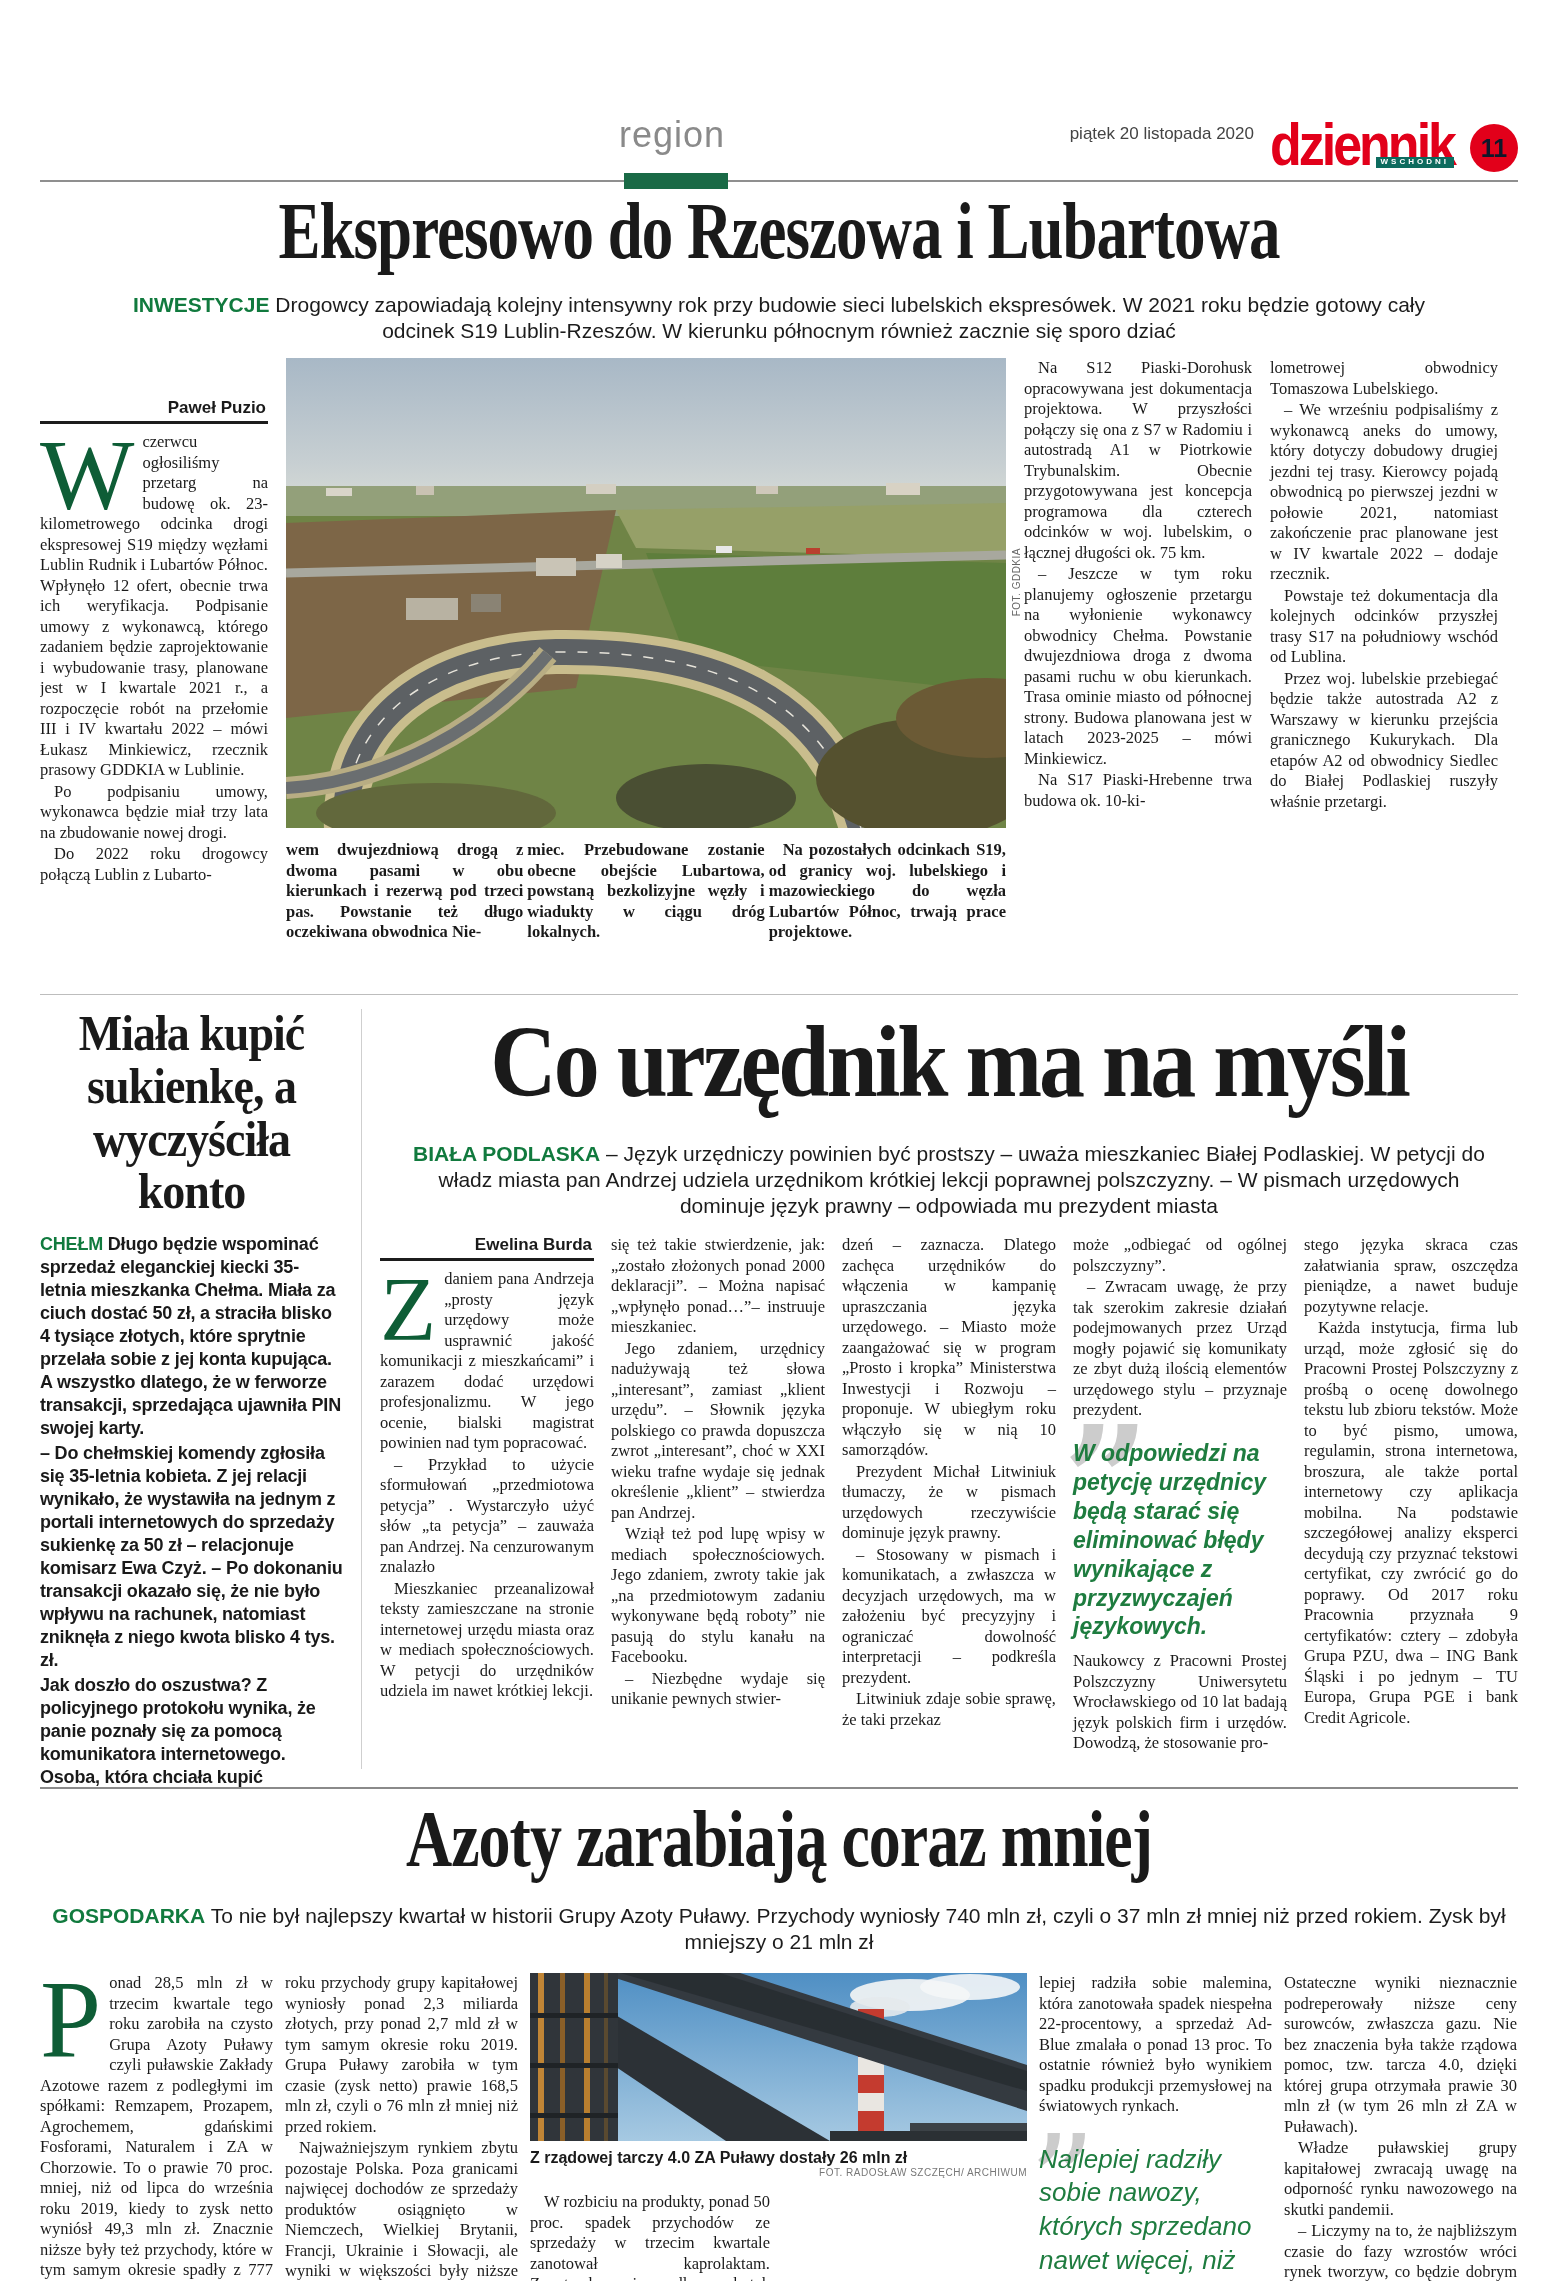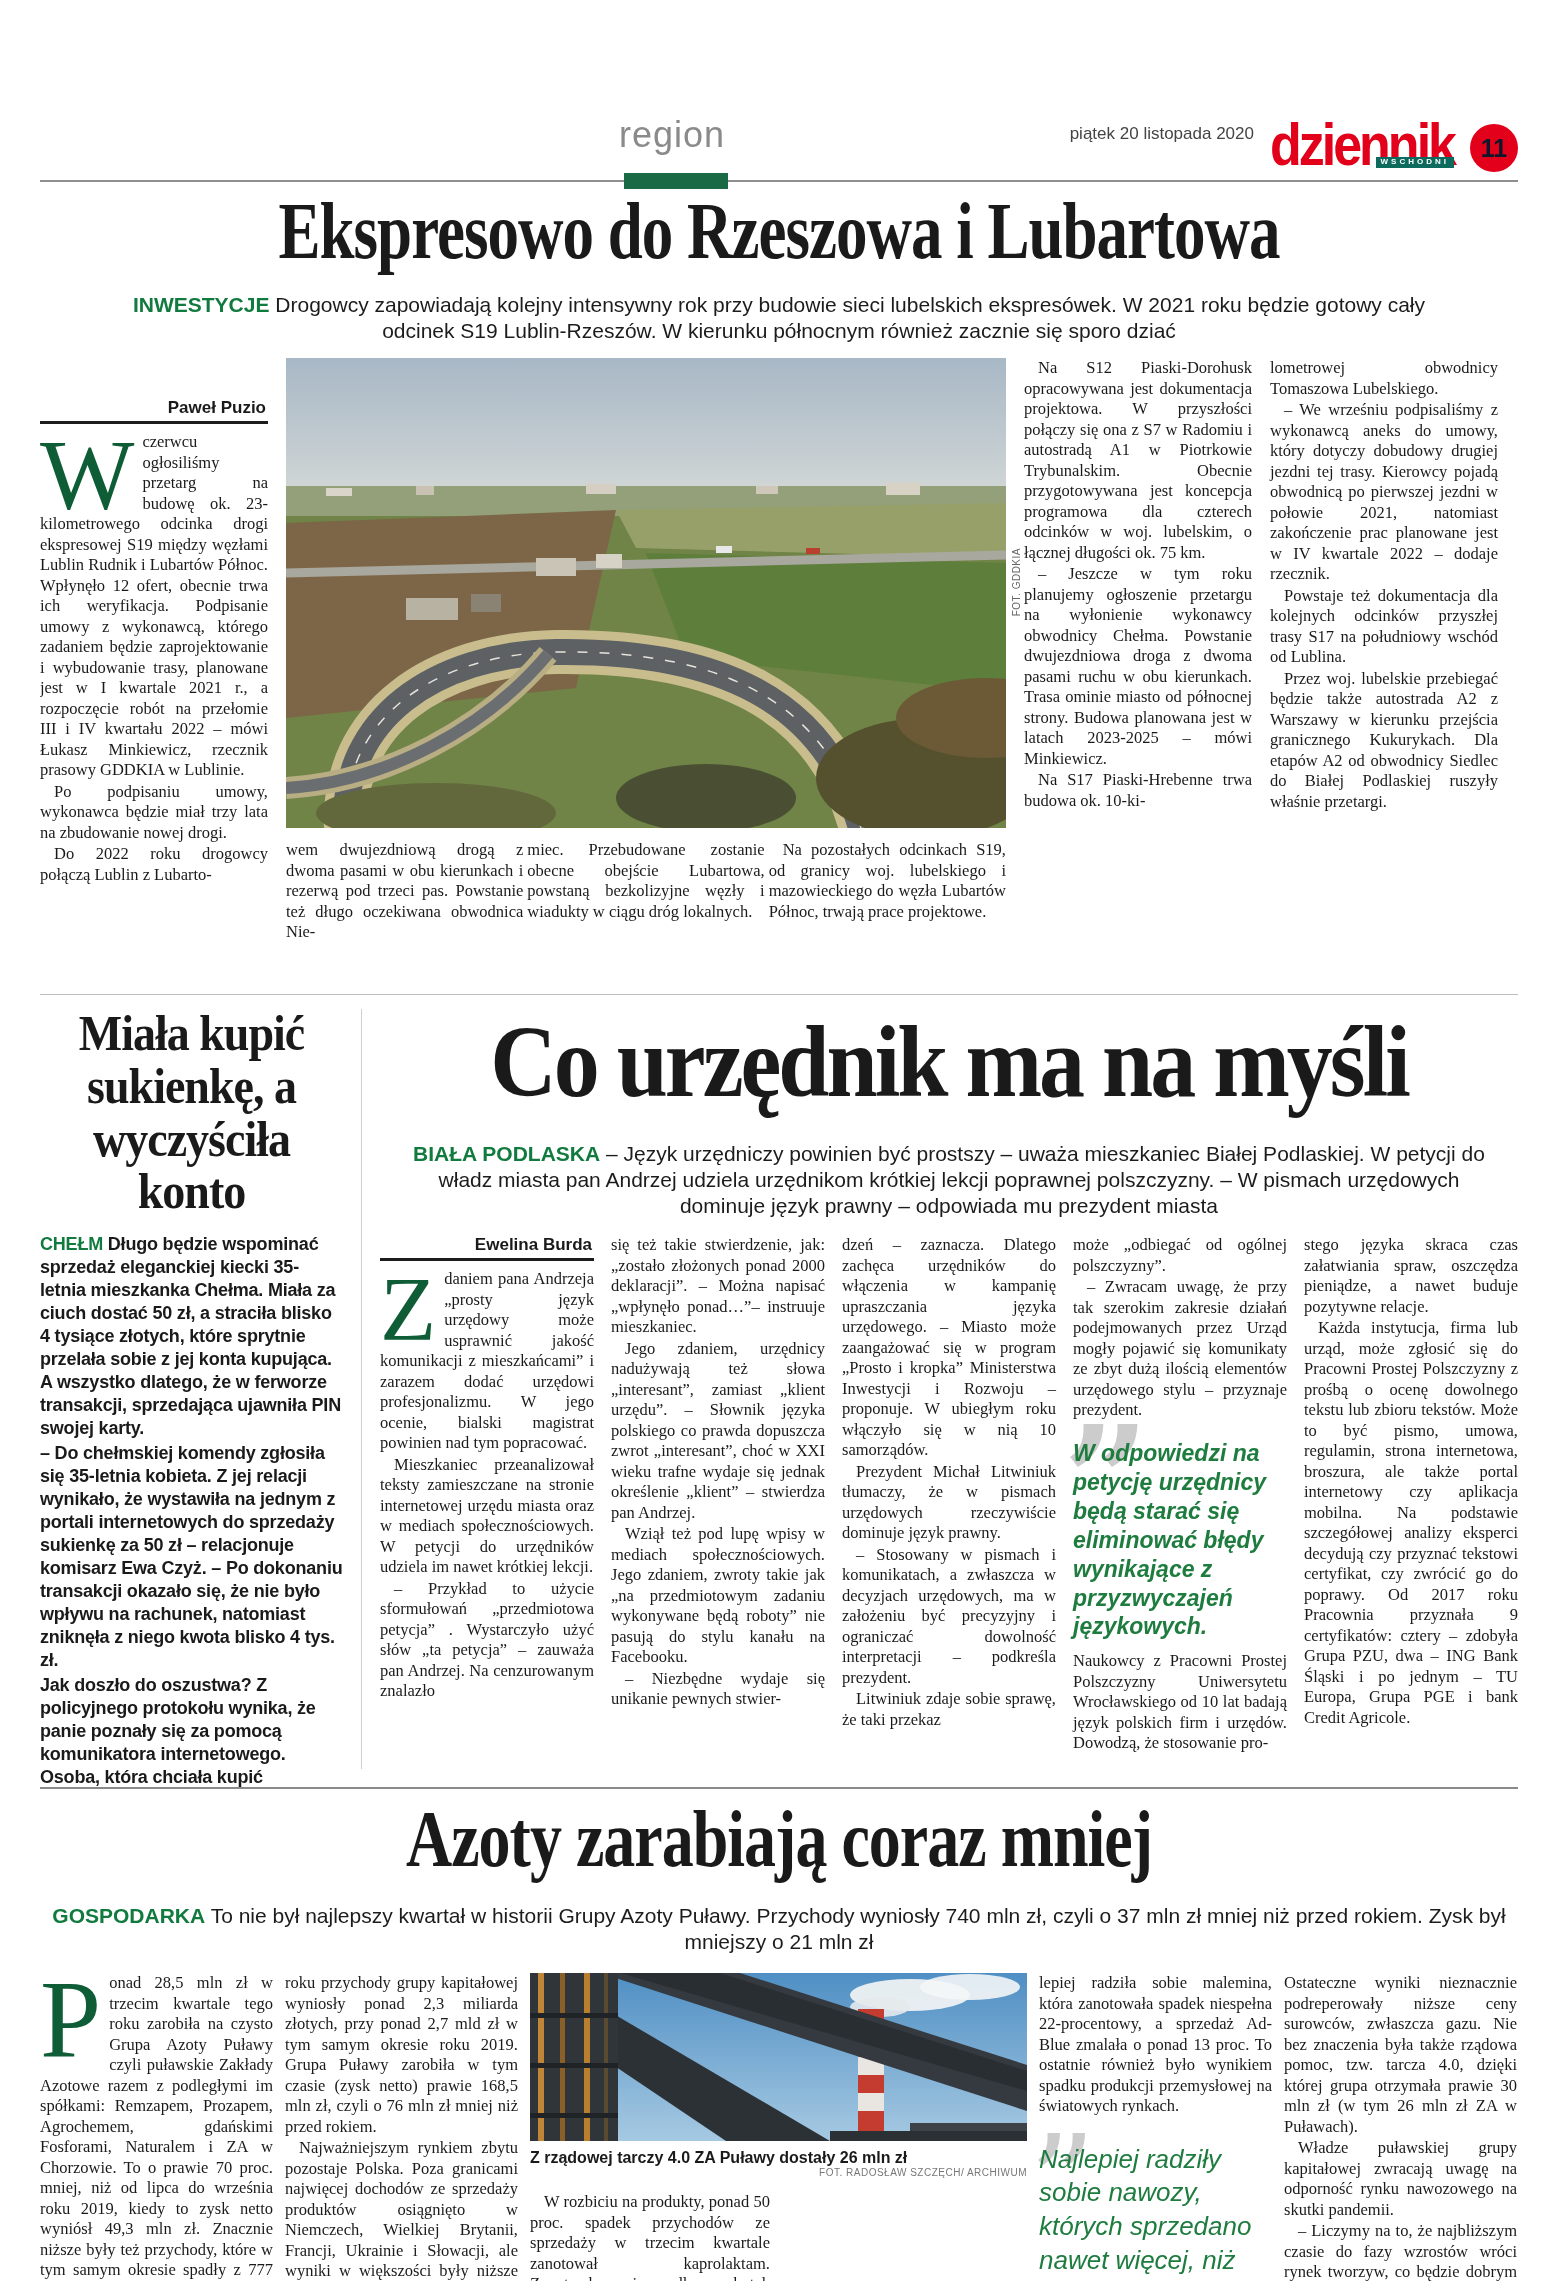--- a/index.html
+++ b/index.html
@@ -37,21 +37,21 @@
   .pull-quote .qmark { position:absolute; left:-10px; top:-34px; font-family:"DejaVu Serif", serif; font-size:150px; color:#cccccc; font-style:normal; line-height:1; z-index:0; }
   .pull-quote .qtext { position:relative; z-index:1; display:block; }
   
   .a1 { margin:14px 40px 0; }
   .a1-headline { font-size:63px; height:92px; }
   .a1-lede { width:1340px; margin:4px auto 0; }
   .a1-grid { display:grid; grid-template-columns:228px 720px 228px 228px; column-gap:18px; margin-top:14px; height:620px; overflow:hidden; }
   .a1-col1 { padding-top:40px; }
   .photo-wrap { position:relative; }
   .photo1 { width:720px; height:470px; display:block; }
-  .a1-under { display:grid; grid-template-columns:repeat(3,1fr); column-gap:4px; margin-top:12px; }
+  .a1-under { display:grid; grid-template-columns:repeat(3,1fr); column-gap:4px; margin-top:12px;font-weight:bold; }
   
   .mid { display:flex; margin:16px 40px 0; border-top:1px solid #bdbdbd; border-bottom:2px solid #8a8a8a; padding:14px 0 18px; height:795px; overflow:hidden; }
   .mid-left { width:322px; flex:none; padding-right:18px; border-right:1px solid #cfcfcf; }
   .a2-headline { font-size:46px; line-height:1.02; margin:10px 0 26px; letter-spacing:-1px; transform:scaleY(1.12); }
   .a2-body p { font-family:"Liberation Sans", sans-serif; font-size:18px; line-height:23px; font-weight:600; letter-spacing:-0.2px; }
   .a2-body p + p { margin-top:2px; }
   .mid-right { flex:1; padding-left:18px; }
   .a3-headline { font-size:92px; height:122px; letter-spacing:-3px; }
   .a3-headline .stretch { transform:scaleY(1.1); }
   .a3-lede { width:1080px; margin:10px auto 0; }
@@ -169,22 +169,22 @@
         <p><span>Jak doszło do oszustwa? Z policyjnego protokołu wynika, że panie poznały się za pomocą komunikatora internetowego. Osoba, która chciała kupić sukienkę, przedstawiła sprzedającej inną niż dotychczas formę zapłaty i tak pokierowała rozmową, że weszła w posiadanie jej danych do karty płatniczej, co pozwoliło na dokonanie przelewu. Ale zamiast wpłynąć, pieniądze zniknęły z konta 35-latki. Policjanci wyjaśniają okoliczności, apelując przy okazji o zachowanie ostrożności w internetowych transakcjach.</span> </p>
       </div>
     </div>
     <div class="mid-right">
       <h1 class="headline a3-headline"><span class="stretch">Co urzędnik ma na myśli</span></h1>
       <p class="lede a3-lede"><span class="kicker">BIAŁA PODLASKA</span> <span>– Język urzędniczy powinien być prostszy – uważa mieszkaniec Białej Podlaskiej. W petycji do władz miasta pan Andrzej udziela urzędnikom krótkiej lekcji poprawnej polszczyzny. – W pismach urzędowych dominuje język prawny – odpowiada mu prezydent miasta</span></p>
       <div class="a3-grid">
         <div class="bodycol">
           <div class="byline">Ewelina Burda</div>
           <p><span class="dropcap" style="font-size:92px;">Z</span><span>daniem pana Andrzeja „prosty język urzędowy może usprawnić jakość komunikacji z mieszkańcami” i zarazem dodać urzędowi profesjonalizmu. W jego ocenie, bialski magistrat powinien nad tym popracować.</span></p>
+          <p>– Przykład to użycie sformułowań „przedmiotowa petycja” . Wystarczyło użyć słów „ta petycja” – zauważa pan Andrzej. Na cenzurowanym znalazło</p>
           <p>Mieszkaniec przeanalizował teksty zamieszczane na stronie internetowej urzędu miasta oraz w mediach społecznościowych. W petycji do urzędników udziela im nawet krótkiej lekcji.</p>
-          <p>– Przykład to użycie sformułowań „przedmiotowa petycja” . Wystarczyło użyć słów „ta petycja” – zauważa pan Andrzej. Na cenzurowanym znalazło</p>
         </div>
         <div class="bodycol">
           <p>się też takie stwierdzenie, jak: „zostało złożonych ponad 2000 deklaracji”. – Można napisać „wpłynęło ponad…”– instruuje mieszkaniec.</p>
           <p>Jego zdaniem, urzędnicy nadużywają też słowa „interesant”, zamiast „klient urzędu”. – Słownik języka polskiego co prawda dopuszcza zwrot „interesant”, choć w XXI wieku trafne wydaje się jednak określenie „klient” – stwierdza pan Andrzej.</p>
           <p>Wziął też pod lupę wpisy w mediach społecznościowych. Jego zdaniem, zwroty takie jak „na przedmiotowym zadaniu wykonywane będą roboty” nie pasują do stylu kanału na Facebooku.</p>
           <p>– Niezbędne wydaje się unikanie pewnych stwier-</p>
         </div>
         <div class="bodycol">
           <p>dzeń – zaznacza. Dlatego zachęca urzędników do włączenia w kampanię upraszczania języka urzędowego. – Miasto może zaangażować się w program „Prosto i kropka” Ministerstwa Inwestycji i Rozwoju – proponuje. W ubiegłym roku włączyło się w nią 10 samorządów.</p>
           <p>Prezydent Michał Litwiniuk tłumaczy, że w pismach urzędowych rzeczywiście dominuje język prawny.</p>

